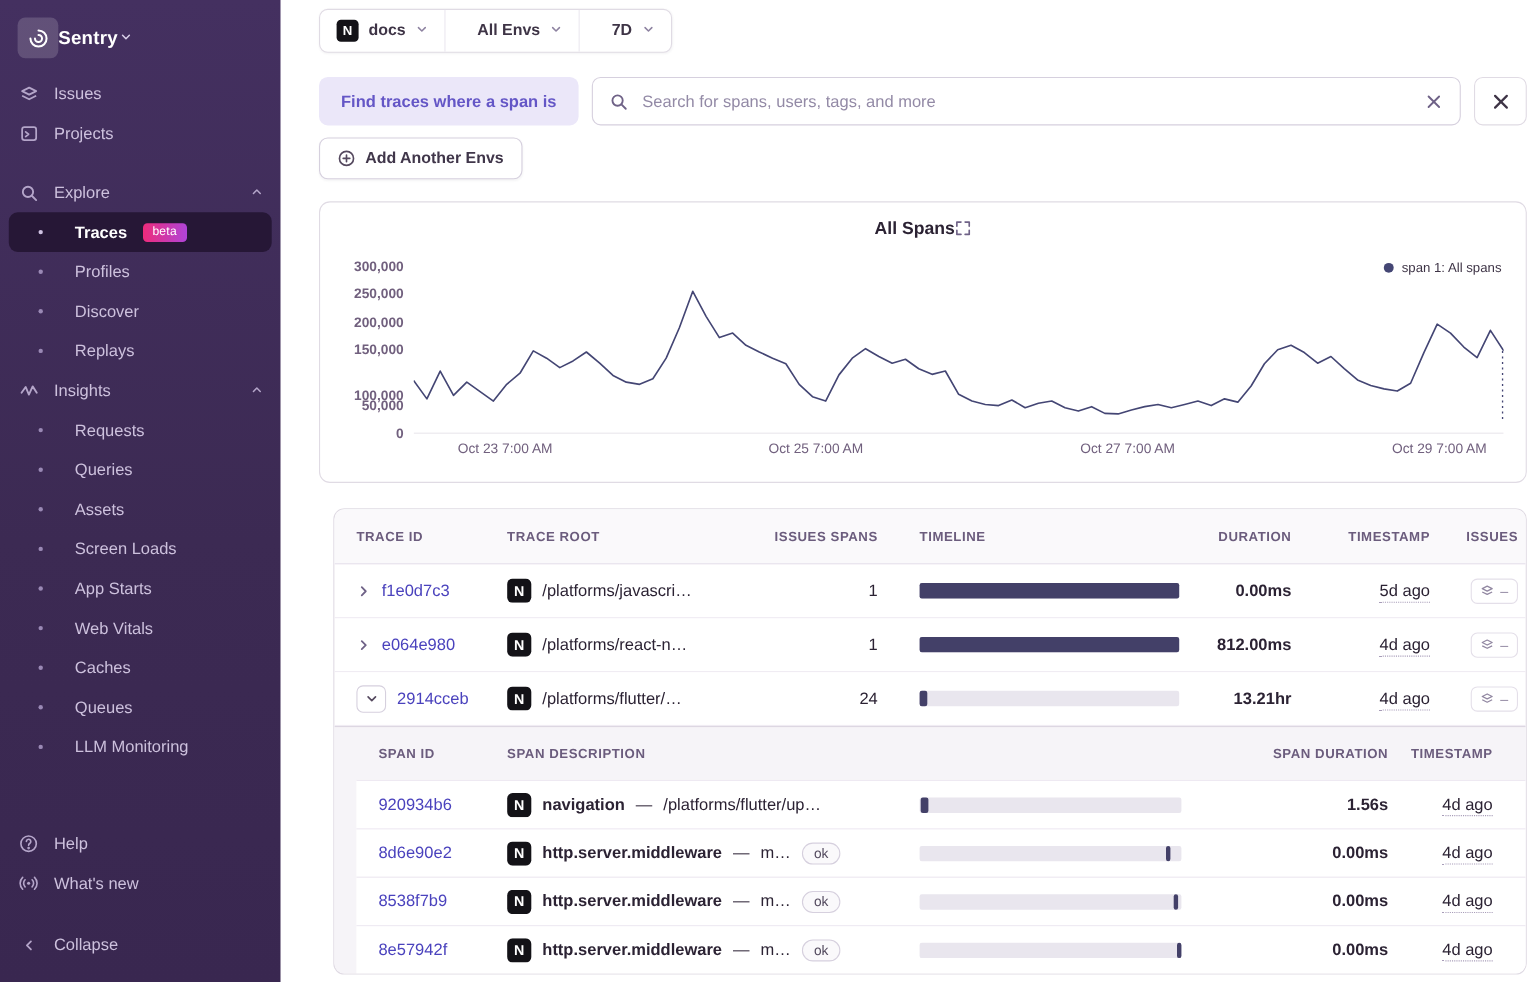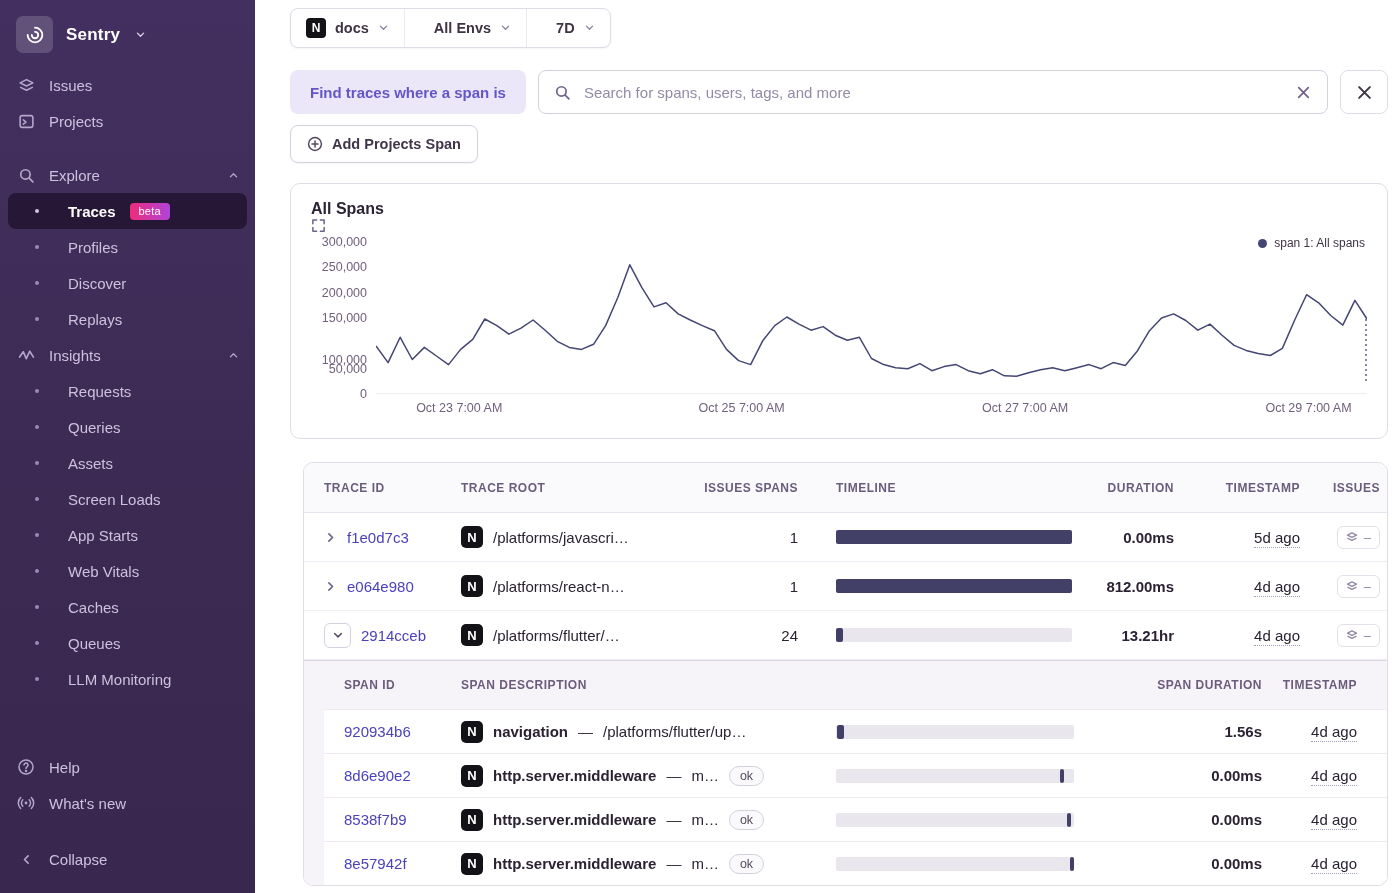--- a/index.html
+++ b/index.html
@@ -3,21 +3,21 @@
 <meta charset="utf-8">
 <style>
   * { box-sizing: border-box; }
   html,body { margin:0; padding:0; }
   body { font-family:"Liberation Sans", sans-serif; background:#fff; }
   .app { position:relative; width:1400px; height:893px; overflow:hidden; display:flex; background:#fff; }
 
   
   .sidebar { flex:0 0 255px; width:255px; background:linear-gradient(180deg,#443060 0%,#3c2a53 55%,#392750 100%);
     color:#cdc1dd; display:flex; flex-direction:column; padding:14px 0 16px; }
-  .brand { display:flex; align-items:center; gap:13px; padding:2px 16px 14px; cursor:pointer; }
+  .brand { display:flex; align-items:center; padding:2px 16px 14px; cursor:pointer; }
   .brand-tile { width:37px; height:37px; border-radius:7px; background:rgba(255,255,255,0.16);
     display:flex; align-items:center; justify-content:center; color:#fff; }
   .brand-name { font-size:17px; font-weight:700; color:#fff; letter-spacing:.2px; }
   .brand .chev { color:#d9cfe8; margin-left:2px; }
   .nav-item, .group-header { display:flex; align-items:center; gap:13px; height:36px; padding:0 16px;
     font-size:15px; cursor:pointer; color:#cdc1dd; }
   .nav-item .ico, .group-header .ico { width:20px; display:flex; justify-content:center; color:#b4a5c9; }
   .group-header .gchev { margin-left:auto; color:#b4a5c9; }
   .group-explore { margin-top:18px; }
   .sub-item { display:flex; align-items:center; height:36px; padding:0 16px 0 35px; font-size:15px; cursor:pointer; color:#cdc1dd; }
@@ -54,28 +54,28 @@
 
   .add-span-row { margin-top:11px; }
   .add-span-btn { display:inline-flex; align-items:center; gap:9px; height:38px; padding:0 16px; border:1px solid #d6d0de;
     border-radius:8px; background:#fff; font-weight:700; font-size:14.5px; color:#40364a; cursor:pointer;
     box-shadow:0 1px 2px rgba(43,34,51,.05); font-family:inherit; }
   .add-span-btn .ico { color:#55495f; display:flex; }
 
   
   .chart-panel { margin-top:20px; border:1px solid #e0dbe4; border-radius:10px; background:#fff;
     padding:16px 20px 10px; position:relative; height:256px; flex:0 0 256px; }
-  .chart-header { display:flex; justify-content:space-between; align-items:flex-start; height:24px;flex-direction:column; }
+  .chart-header { display:flex; justify-content:center; align-items:flex-start; height:24px; }
   .chart-title { font-size:16px; font-weight:700; color:#2b2233; }
   .chart-legend { position:absolute; top:52px; right:22px; display:flex; align-items:center; gap:7px;
     font-size:12px; color:#3e3446; }
   .legend-dot { width:9px; height:9px; border-radius:50%; background:#444674; }
   .chart-body { position:relative; margin-left:65px; margin-top:18px; height:152px; }
   .y-axis { position:absolute; left:-65px; top:0; width:56px; height:100%; }
-  .ytick { position:absolute; right:0; width:100%; text-align:right; font-size:12.5px; color:#71607e; height:16px; line-height:16px; }
+  .ytick { position:absolute; right:0; width:100%; text-align:right; font-size:12.5px; color:#71607e; height:16px; line-height:16px;font-weight:bold; }
   .plot-svg { position:absolute; inset:0; width:100%; height:100%; display:block; }
   .x-axis { position:absolute; top:100%; left:0; right:0; height:24px; margin-top:7px; }
   .xtick { position:absolute; top:0; transform:translateX(-50%); font-size:12.5px; color:#71607e; white-space:nowrap; }
 
   
   .table-panel { margin-top:23px; border:1px solid #e0dbe4; border-radius:10px; background:#fff; overflow:hidden;margin-left:13px; }
   .t-head, .t-row { display:grid; grid-template-columns:137px 233px 104px 38px 236px 102px 126px 80px;
     padding:0 20px; align-items:center; }
   .t-head { height:50px; background:#faf9fb; border-bottom:1px solid #e7e2ec; color:#6b5c7d; font-size:12px;
     font-weight:700; letter-spacing:.5px; }
@@ -347,21 +347,21 @@
     </div>
 
     <div class="add-span-row">
       <button class="add-span-btn">
         <span class="ico">
           <svg width="16" height="16" viewBox="0 0 16 16" fill="none" stroke="currentColor" stroke-width="1.5" stroke-linecap="round">
               <circle cx="8" cy="8" r="6.4"></circle>
               <path d="M8 5v6M5 8h6"></path>
             </svg>
         </span>
-        <span>Add Projects Span</span>
+        <span>Add Another Envs</span>
       </button>
     </div>
 
     <div class="chart-panel">
       <div class="chart-header">
         <span class="chart-title">All Spans</span>
         <button class="icon-btn">
           <svg width="15" height="15" viewBox="0 0 16 16" fill="none" stroke="currentColor" stroke-width="1.6" stroke-linecap="round" stroke-linejoin="round">
               <path d="M2 6V2h4M10 2h4v4M14 10v4h-4M6 14H2v-4"></path>
             </svg>

